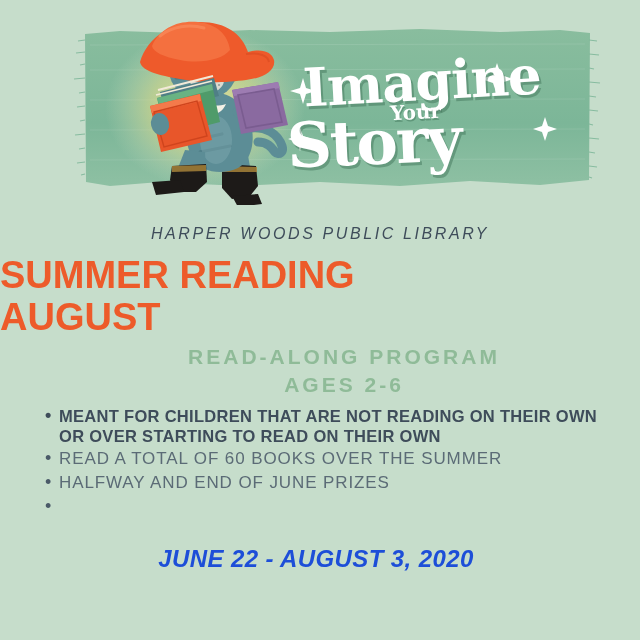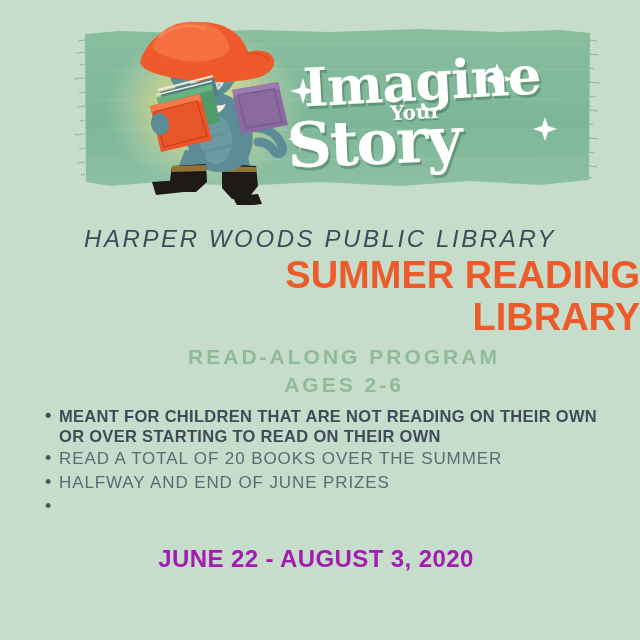--- a/index.html
+++ b/index.html
@@ -52,30 +52,30 @@
     letter-spacing:-2px;
     transform:rotate(-2.4deg);
     text-shadow:2px 3px 0 rgba(60,110,85,.45);
     white-space:nowrap;
   }
 
   
   .library{
     position:absolute;left:0;right:0;top:225px;
     text-align:center;
-    font-size:24px;
+    font-size:16px;
     font-style:italic;
     font-weight:300;
     letter-spacing:2.6px;
     color:#3e4c5a;
     font-family:"Liberation Sans", sans-serif;
   }
   .title{
     position:absolute;left:0;right:0;top:256px;
-    text-align:right;
+    text-align:left;
     font-size:38px;
     font-weight:bold;
     line-height:1.0;
     letter-spacing:0px;
     color:#ed5b2a;
     font-family:"Liberation Sans", sans-serif;
   }
   .title .l2{display:block;margin-top:4px;}
   .subtitle{
     position:absolute;left:0;right:0;top:343px;
@@ -123,22 +123,23 @@
     color:#5b6b76;
   }
 
   
   .dates{
     position:absolute;left:0;right:8px;top:545px;
     text-align:center;
     font-size:24px;
     font-weight:bold;
     letter-spacing:0.4px;
-    color:#a21caf;
-    font-family:"Liberation Sans", sans-serif;
+    color:#1d4ed8;
+    font-family:"Liberation Sans", sans-serif;
+    font-style:italic;
   }
 </style>
 </head>
 <body>
 
 <div class="poster">
 
   <div class="banner-wrap">
     <svg class="banner-svg" width="640" height="205" viewBox="0 0 640 205">
       <defs>
@@ -317,36 +318,36 @@
       <div class="logo-imagine">Imagine</div>
       <div class="logo-your">Your</div>
       <div class="logo-story">Story</div>
     </div>
   </div>
 
   <div class="library">HARPER WOODS PUBLIC LIBRARY</div>
 
   <div class="title">
     <span class="l1">SUMMER READING</span>
-    <span class="l2">LIBRARY</span>
+    <span class="l2">AUGUST</span>
   </div>
 
   <div class="subtitle">
     <span>READ-ALONG PROGRAM</span>
     <span class="ages">AGES 2-6</span>
   </div>
 
   <div class="bullets">
     <div class="bullet strong">
       <span class="dot">•</span>
       <span>MEANT FOR CHILDREN THAT ARE NOT READING ON THEIR OWN OR OVER STARTING TO READ ON THEIR OWN</span>
     </div>
     <div class="bullet light">
       <span class="dot">•</span>
-      <span>READ A TOTAL OF 20 BOOKS OVER THE SUMMER</span>
+      <span>READ A TOTAL OF 60 BOOKS OVER THE SUMMER</span>
     </div>
     <div class="bullet light">
       <span class="dot">•</span>
       <span>HALFWAY AND END OF JUNE PRIZES</span>
     </div>
     <div class="bullet light">
       <span class="dot">•</span>
     </div>
   </div>
 

